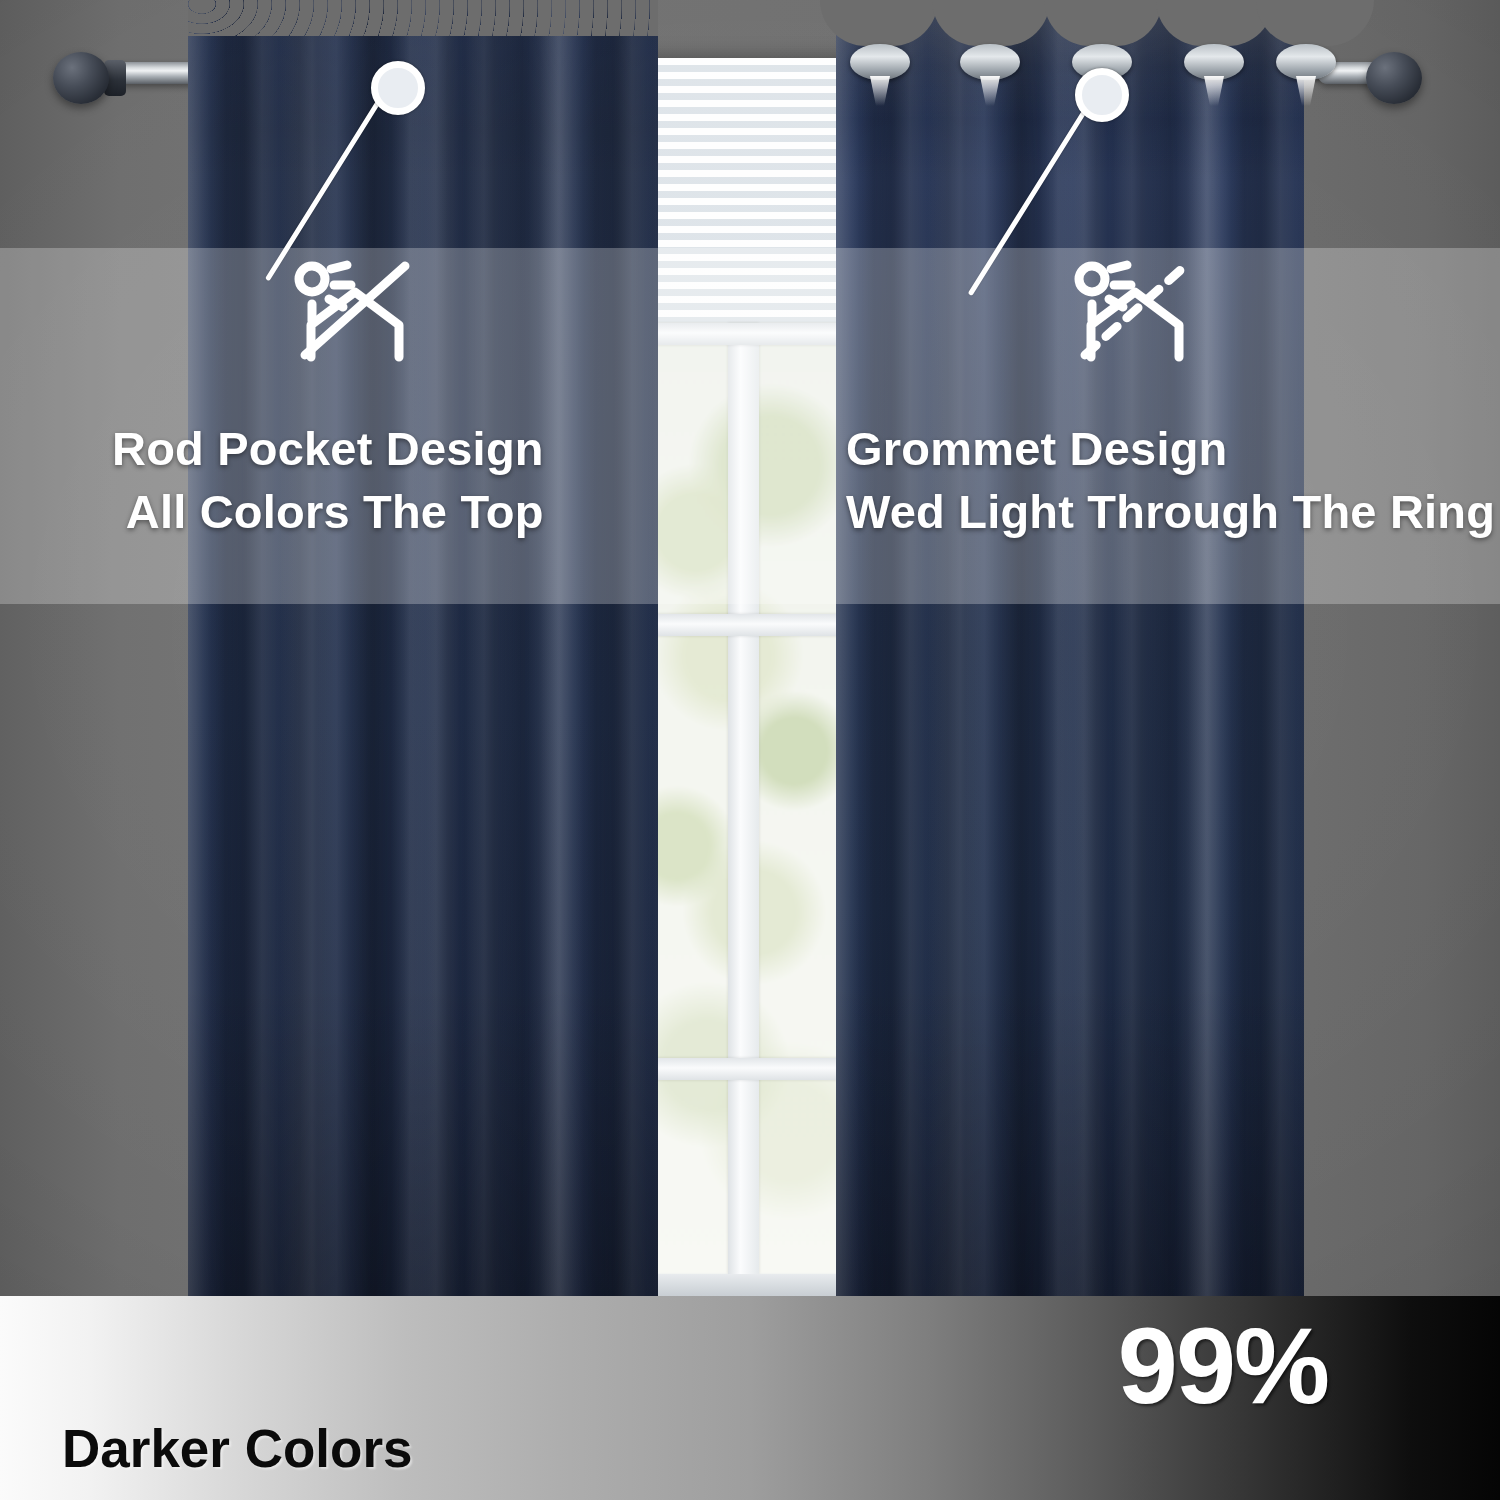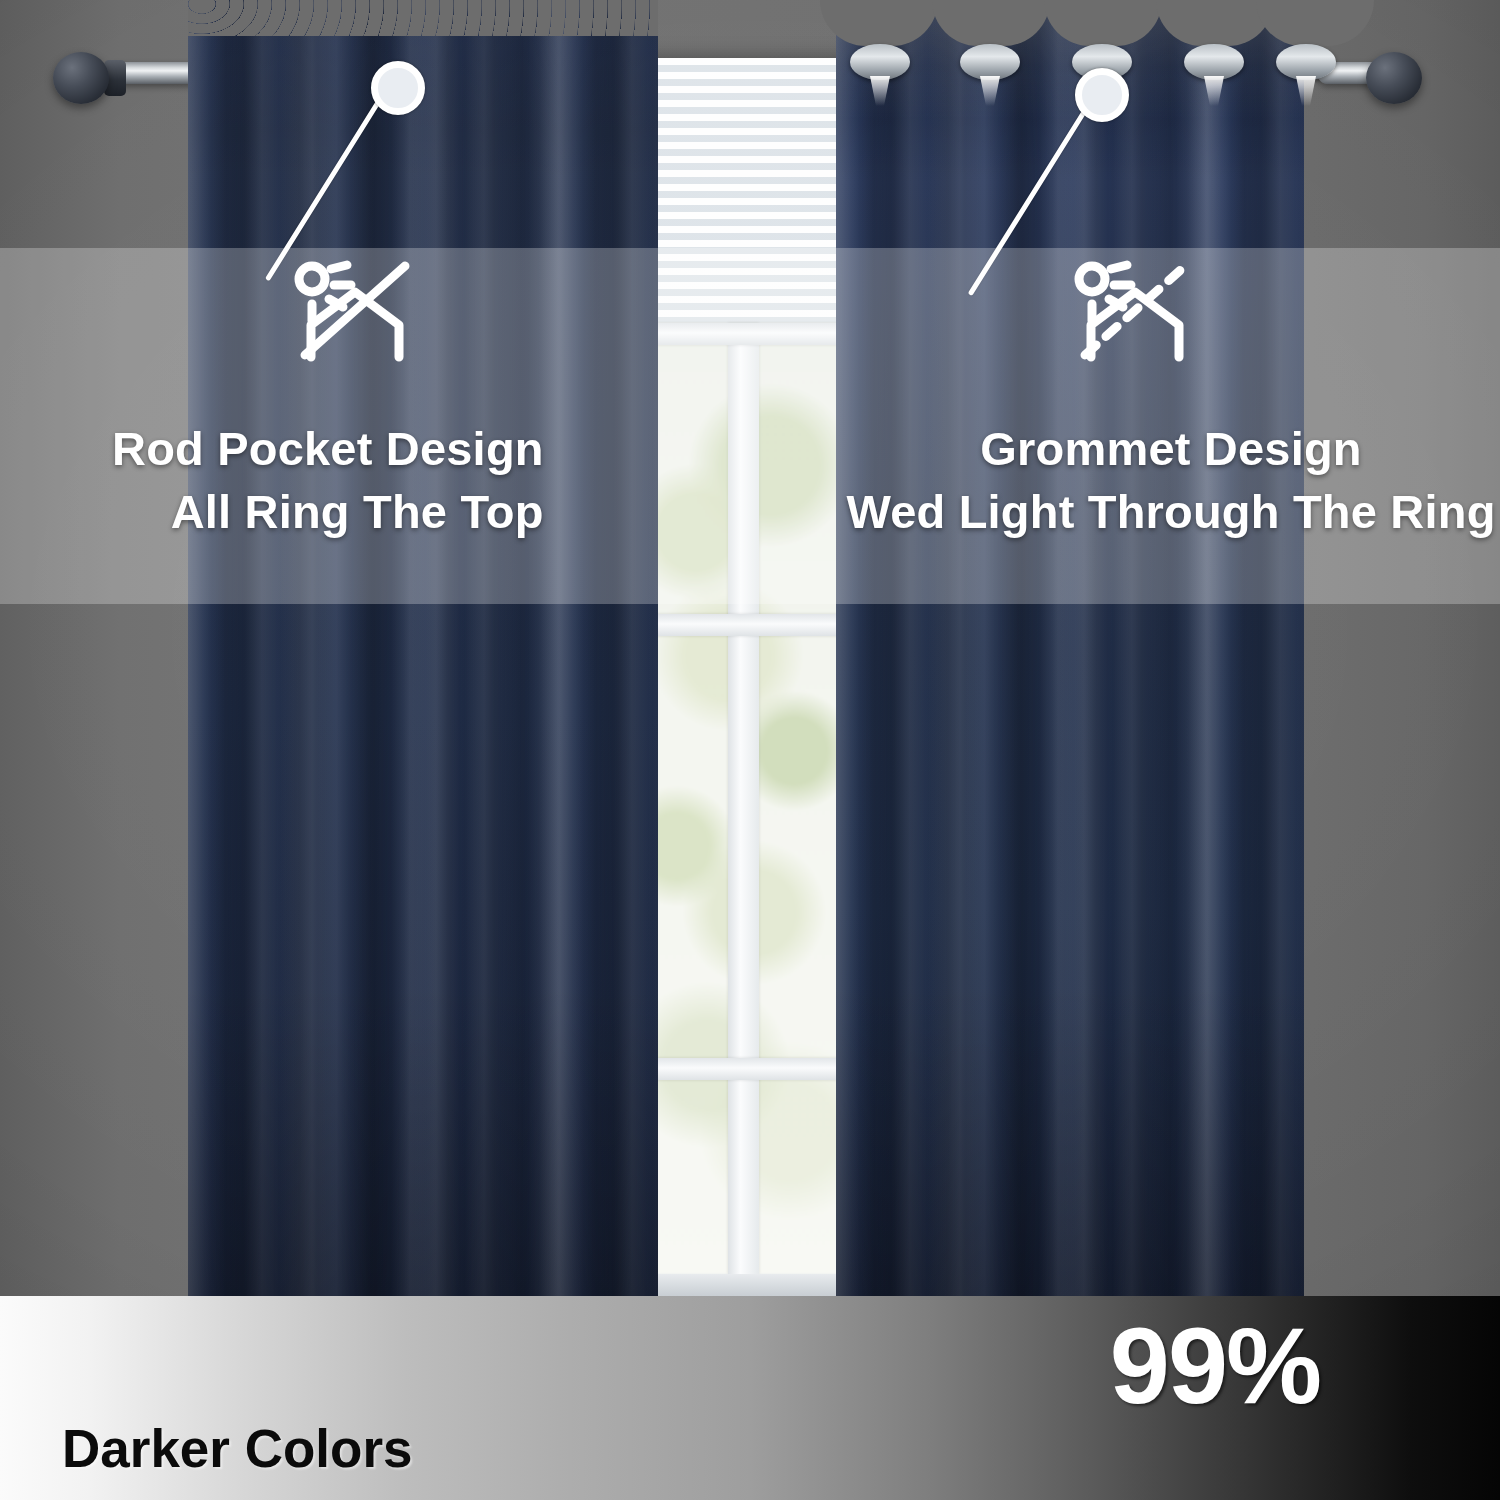--- a/index.html
+++ b/index.html
@@ -183,33 +183,33 @@
     position:absolute;
     color:#ffffff;
     font-weight:bold;
     font-size:47px;
     line-height:1.33;
     letter-spacing:.2px;
     text-shadow:0 2px 5px rgba(0,0,0,.45);
     white-space:nowrap;
   }
   #feat-text-left{left:112px;top:418px;text-align:right;}
-  #feat-text-right{left:846px;top:418px;text-align:center;width:650px;}
+  #feat-text-right{left:846px;top:418px;text-align:left;width:650px;}
 
   
   .banner{
     position:absolute;left:0;right:0;bottom:0;height:204px;
     background:linear-gradient(to right,
       #fbfbfb 0%, #f2f2f2 6%, #d7d7d7 16%, #bdbdbd 27%,
       #adadad 38%, #9e9e9e 50%, #7e7e7e 62%,
       #5a5a5a 73%, #2e2e2e 85%, #0e0e0e 94%, #050505 100%);
   }
   .banner-half{position:absolute;top:0;bottom:0;width:50%;}
   .banner-left{left:0;}
-  .banner-right{right:8px;}
+  .banner-right{right:0;}
   .pct{
     position:absolute;
     font-weight:bold;
     font-size:108px;
     line-height:1;
     letter-spacing:-2px;
   }
   .sub{
     position:absolute;
     font-weight:bold;
@@ -307,21 +307,21 @@
       <line x1="49" y1="33" x2="66" y2="33"></line>
       <line x1="44" y1="47" x2="58" y2="55"></line>
       <line x1="27" y1="52" x2="27" y2="69"></line>
       <polyline points="26,105 26,73 70,40 114,73 114,105"></polyline>
       <line x1="20" y1="103" x2="120" y2="14" stroke-dasharray="15 13"></line>
     </svg>
   </div>
 
   <div class="feat-text" id="feat-text-left">
     <div>Rod Pocket Design</div>
-    <div>All Ring The Top</div>
+    <div>All Colors The Top</div>
   </div>
 
   <div class="feat-text" id="feat-text-right">
     <div>Grommet Design</div>
     <div>Wed Light Through The Ring</div>
   </div>
 
   <div class="banner">
     <div class="banner-half banner-left">
       <div class="sub" id="sub-left">Darker Colors</div>

